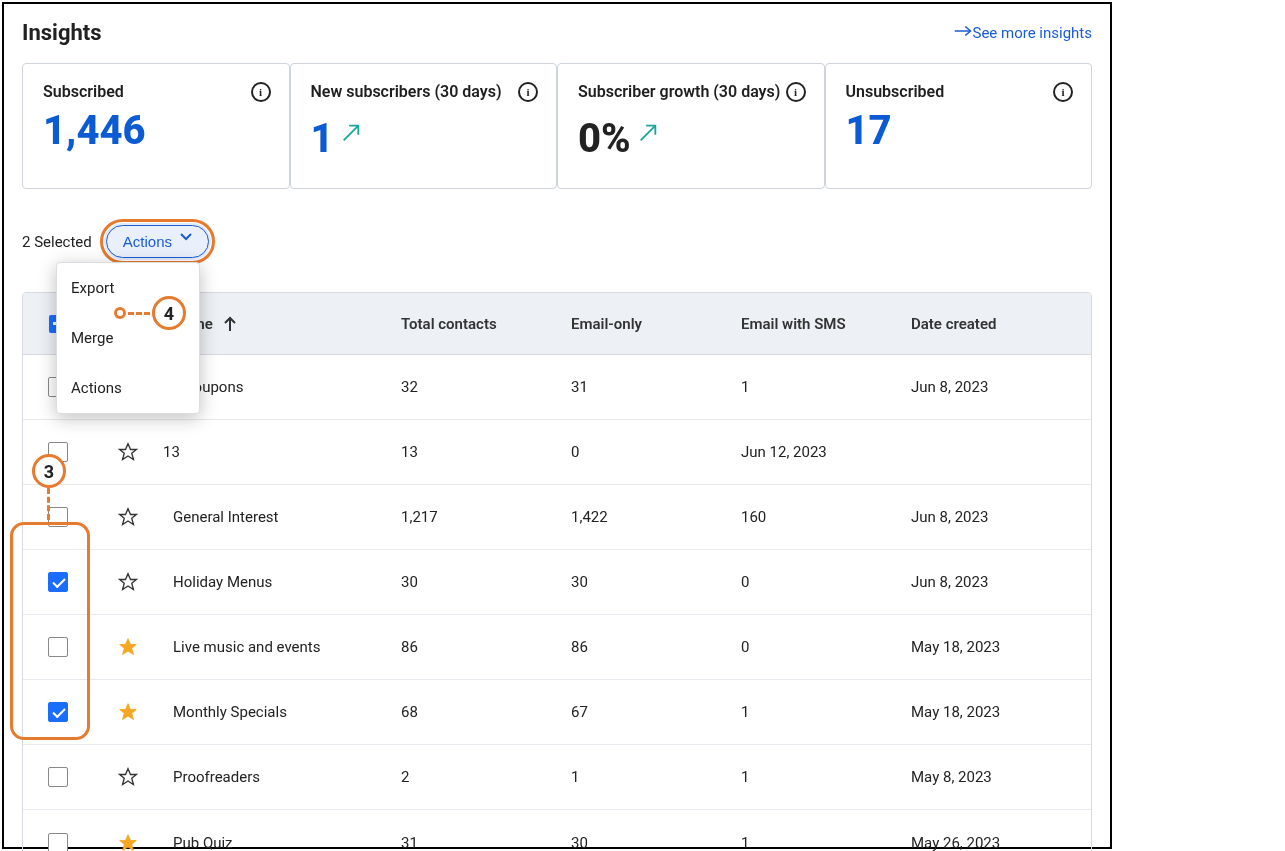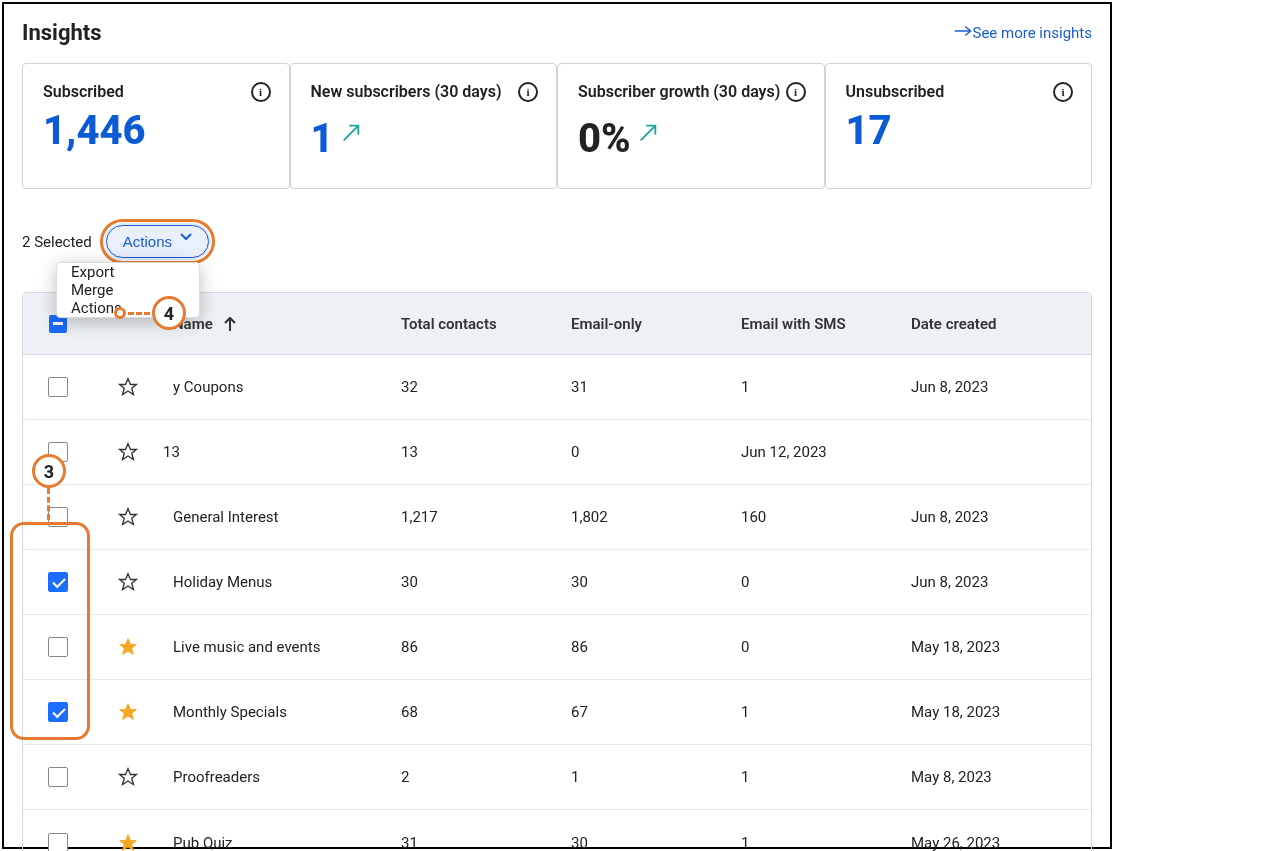--- a/index.html
+++ b/index.html
@@ -115,21 +115,21 @@
     top: 262px;
     left: 56px;
     width: 144px;
     background: #fff;
     border: 1px solid #d9dde2;
     border-radius: 4px;
     box-shadow: 0 4px 18px rgba(0,0,0,.25);
     z-index: 30;
   }
   .dropdown-item {
-    padding: 0 14px;
+    padding: 16px 14px;
     font-size: 15px;
     cursor: pointer;
   }
 
   .callout4 {
     position: absolute;
     top: 296px;
     left: 114px;
     z-index: 31;
     display: flex;
@@ -331,21 +331,21 @@
           <div class="cell-check">
             <div class="chk"></div>
           </div>
           <div class="cell-star">
             <svg class="star-svg" viewBox="0 0 24 24">
               <polygon points="12,2 15,9 22,9 16.5,13.5 18.5,21 12,16.8 5.5,21 7.5,13.5 2,9 9,9" fill="none" stroke="#333" stroke-width="1.6"></polygon>
             </svg>
           </div>
           <div class="cell-name">General Interest</div>
           <div>1,217</div>
-          <div>1,802</div>
+          <div>1,422</div>
           <div>160</div>
           <div>Jun 8, 2023</div>
         </div>
         <div class="trow">
           <div class="cell-check">
             <div class="chk checked"></div>
           </div>
           <div class="cell-star">
             <svg class="star-svg" viewBox="0 0 24 24">
               <polygon points="12,2 15,9 22,9 16.5,13.5 18.5,21 12,16.8 5.5,21 7.5,13.5 2,9 9,9" fill="none" stroke="#333" stroke-width="1.6"></polygon>

